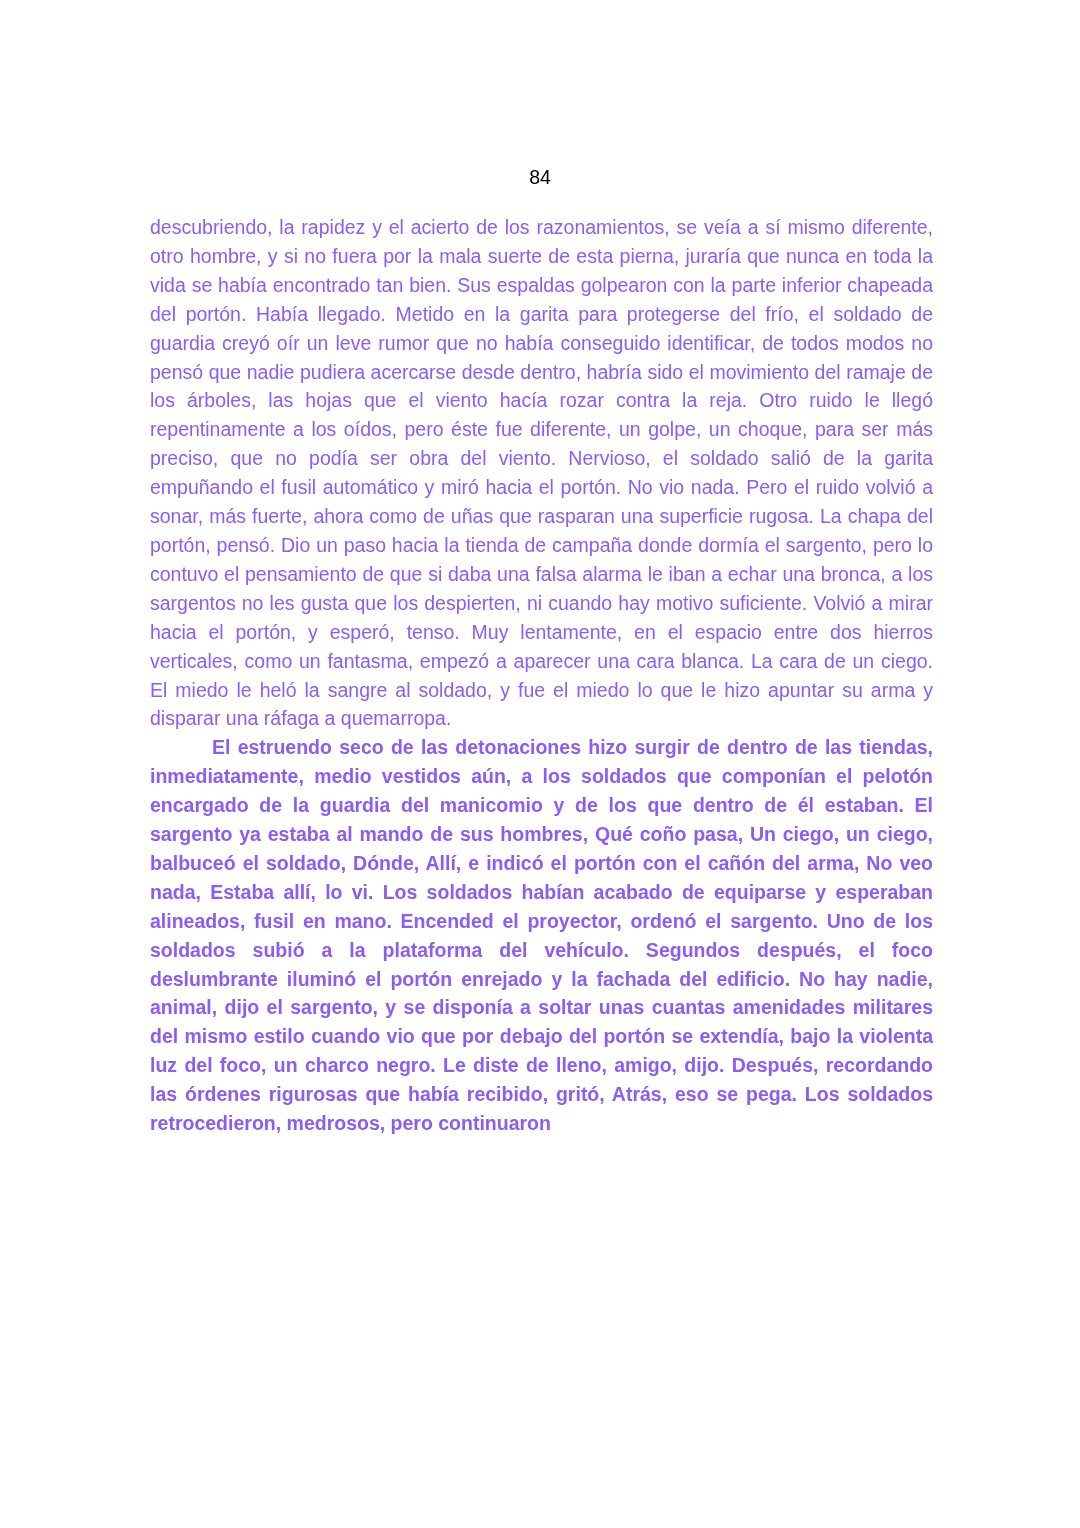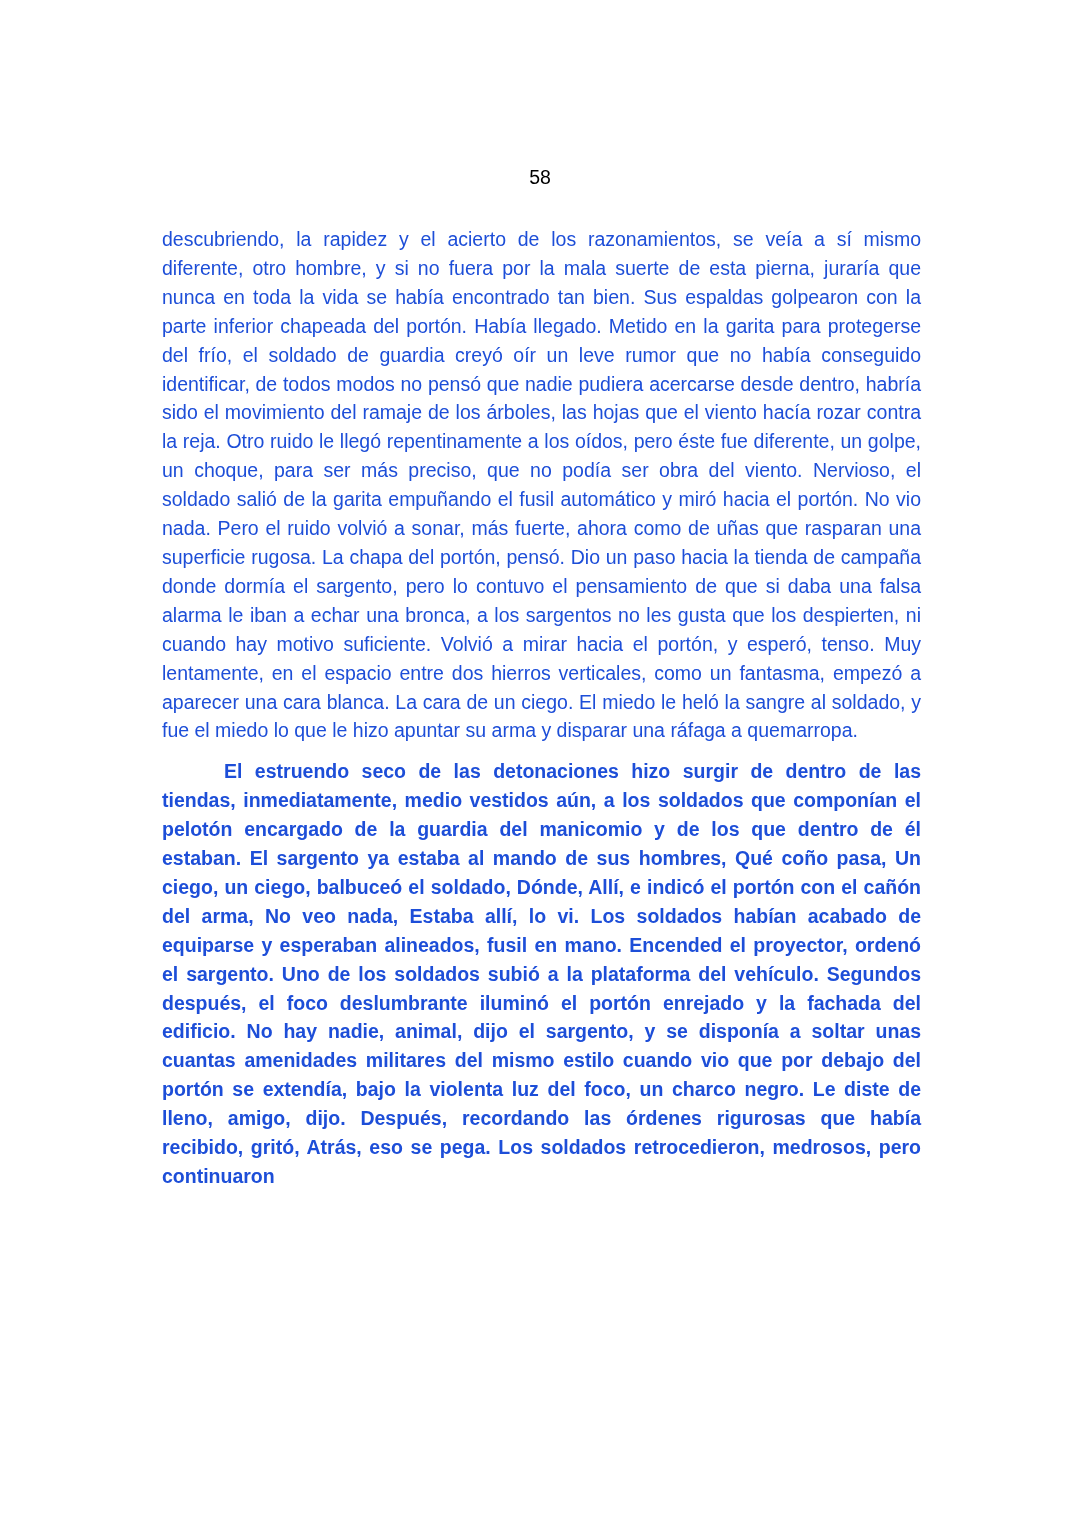--- a/index.html
+++ b/index.html
@@ -42,35 +42,35 @@
     top: 213px;
     left: 150px;
     width: 783px;
     text-align: justify;
     text-justify: inter-word;
   }
 
   .paragraph {
     font-size: 19.5px;
     line-height: 28.9px;
-    color: #1d4ed8;
-    margin: 12px;
+    color: #8b5cf6;
+    margin: 0;
   }
 
   .paragraph.indented {
     text-indent: 62px;
     font-weight: bold;
   }
 </style>
 </head>
 <body>
 
 <div class="page">
 
-  <div class="page-number">58</div>
+  <div class="page-number">84</div>
 
   <div class="text-block">
 
     <p class="paragraph">descubriendo, la rapidez y el acierto de los razonamientos, se veía a sí mismo diferente, otro hombre, y si no fuera por la mala suerte de esta pierna, juraría que nunca en toda la vida se había encontrado tan bien. Sus espaldas golpearon con la parte inferior chapeada del portón. Había llegado. Metido en la garita para protegerse del frío, el soldado de guardia creyó oír un leve rumor que no había conseguido identificar, de todos modos no pensó que nadie pudiera acercarse desde dentro, habría sido el movimiento del ramaje de los árboles, las hojas que el viento hacía rozar contra la reja. Otro ruido le llegó repentinamente a los oídos, pero éste fue diferente, un golpe, un choque, para ser más preciso, que no podía ser obra del viento. Nervioso, el soldado salió de la garita empuñando el fusil automático y miró hacia el portón. No vio nada. Pero el ruido volvió a sonar, más fuerte, ahora como de uñas que rasparan una superficie rugosa. La chapa del portón, pensó. Dio un paso hacia la tienda de campaña donde dormía el sargento, pero lo contuvo el pensamiento de que si daba una falsa alarma le iban a echar una bronca, a los sargentos no les gusta que los despierten, ni cuando hay motivo suficiente. Volvió a mirar hacia el portón, y esperó, tenso. Muy lentamente, en el espacio entre dos hierros verticales, como un fantasma, empezó a aparecer una cara blanca. La cara de un ciego. El miedo le heló la sangre al soldado, y fue el miedo lo que le hizo apuntar su arma y disparar una ráfaga a quemarropa.</p>
 
     <p class="paragraph indented">El estruendo seco de las detonaciones hizo surgir de dentro de las tiendas, inmediatamente, medio vestidos aún, a los soldados que componían el pelotón encargado de la guardia del manicomio y de los que dentro de él estaban. El sargento ya estaba al mando de sus hombres, Qué coño pasa, Un ciego, un ciego, balbuceó el soldado, Dónde, Allí, e indicó el portón con el cañón del arma, No veo nada, Estaba allí, lo vi. Los soldados habían acabado de equiparse y esperaban alineados, fusil en mano. Encended el proyector, ordenó el sargento. Uno de los soldados subió a la plataforma del vehículo. Segundos después, el foco deslumbrante iluminó el portón enrejado y la fachada del edificio. No hay nadie, animal, dijo el sargento, y se disponía a soltar unas cuantas amenidades militares del mismo estilo cuando vio que por debajo del portón se extendía, bajo la violenta luz del foco, un charco negro. Le diste de lleno, amigo, dijo. Después, recordando las órdenes rigurosas que había recibido, gritó, Atrás, eso se pega. Los soldados retrocedieron, medrosos, pero continuaron</p>
 
   </div>
 
 </div>

